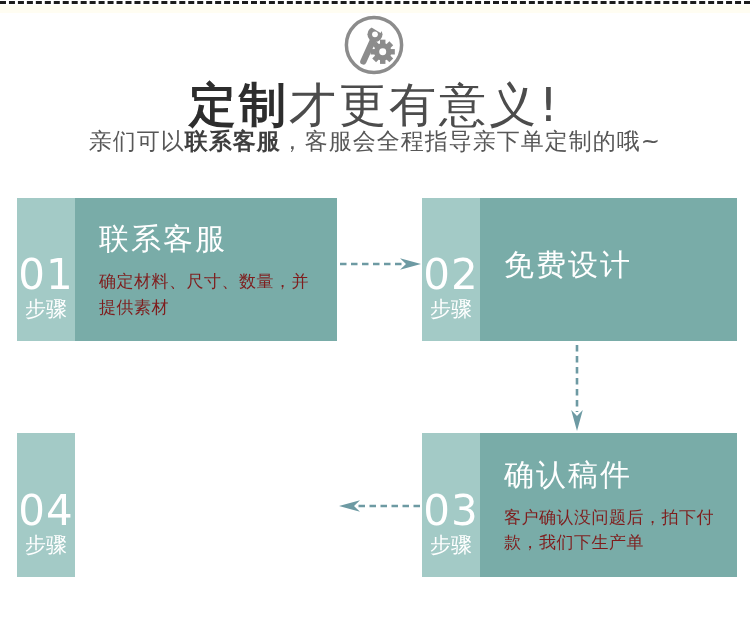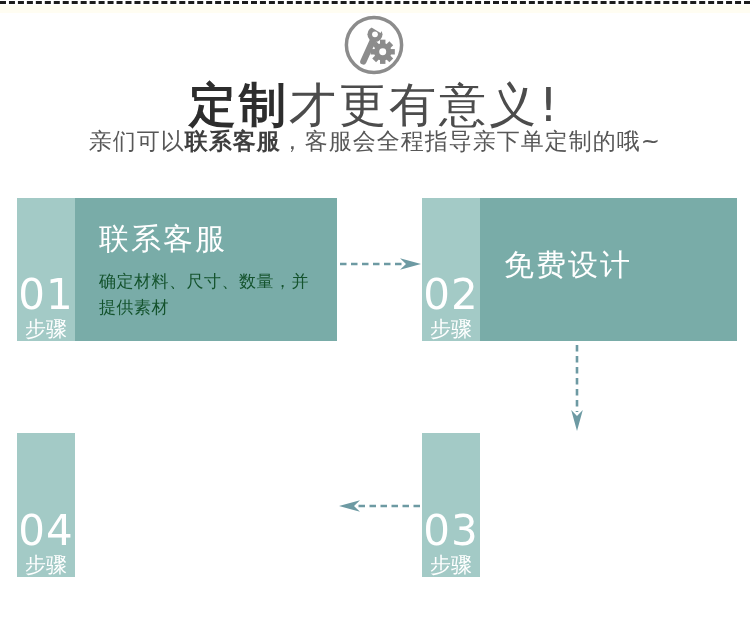--- a/index.html
+++ b/index.html
@@ -27,31 +27,31 @@
   }
   .subtitle .sb{font-weight:bold;color:#3e3e3e;}
   .step-box{position:absolute;display:flex;}
   .box1{left:17px;top:198px;width:320px;height:143px;}
   .box2{left:422px;top:198px;width:315px;height:143px;}
   .box3{left:422px;top:433px;width:315px;height:144px;}
   .box4{left:17px;top:433px;width:320px;height:144px;}
   .step-strip{
     width:58px;background:#a3cac6;box-sizing:border-box;
     display:flex;flex-direction:column;justify-content:flex-end;align-items:center;
-    padding-bottom:0;flex:0 0 58px;
+    padding-bottom:20px;flex:0 0 58px;
   }
   .step-number{font-size:42px;line-height:1.05;color:#ffffff;letter-spacing:1px;}
   .step-word{font-size:21px;line-height:1.15;color:#ffffff;}
   .step-main{
     flex:1;background:#79aca8;box-sizing:border-box;
     display:flex;flex-direction:column;justify-content:center;
     padding-left:24px;
   }
   .step-title{font-size:30px;color:#ffffff;letter-spacing:2px;margin-bottom:9px;}
-  .step-desc{font-size:17px;color:#14532d;line-height:1.5;width:212px;letter-spacing:0.5px;}
+  .step-desc{font-size:17px;color:#7f1d1d;line-height:1.5;width:212px;letter-spacing:0.5px;}
   .arrow{position:absolute;}
   .arrow-a{left:339px;top:256px;}
   .arrow-b{left:570px;top:345px;}
   .arrow-c{left:339px;top:498px;}
 </style>
 </head>
 <body>
 
 <div class="canvas">
 
@@ -99,20 +99,24 @@
     <div class="step-main">
       <div class="step-title">免费设计</div>
     </div>
   </div>
 
   <div class="step-box box3">
     <div class="step-strip">
       <div class="step-number">03</div>
       <div class="step-word">步骤</div>
     </div>
+    <div class="step-main">
+      <div class="step-title">确认稿件</div>
+      <div class="step-desc">客户确认没问题后，拍下付款，我们下生产单</div>
+    </div>
   </div>
 
   <div class="step-box box4">
     <div class="step-strip">
       <div class="step-number">04</div>
       <div class="step-word">步骤</div>
     </div>
   </div>
 
   <div class="arrow arrow-a">

